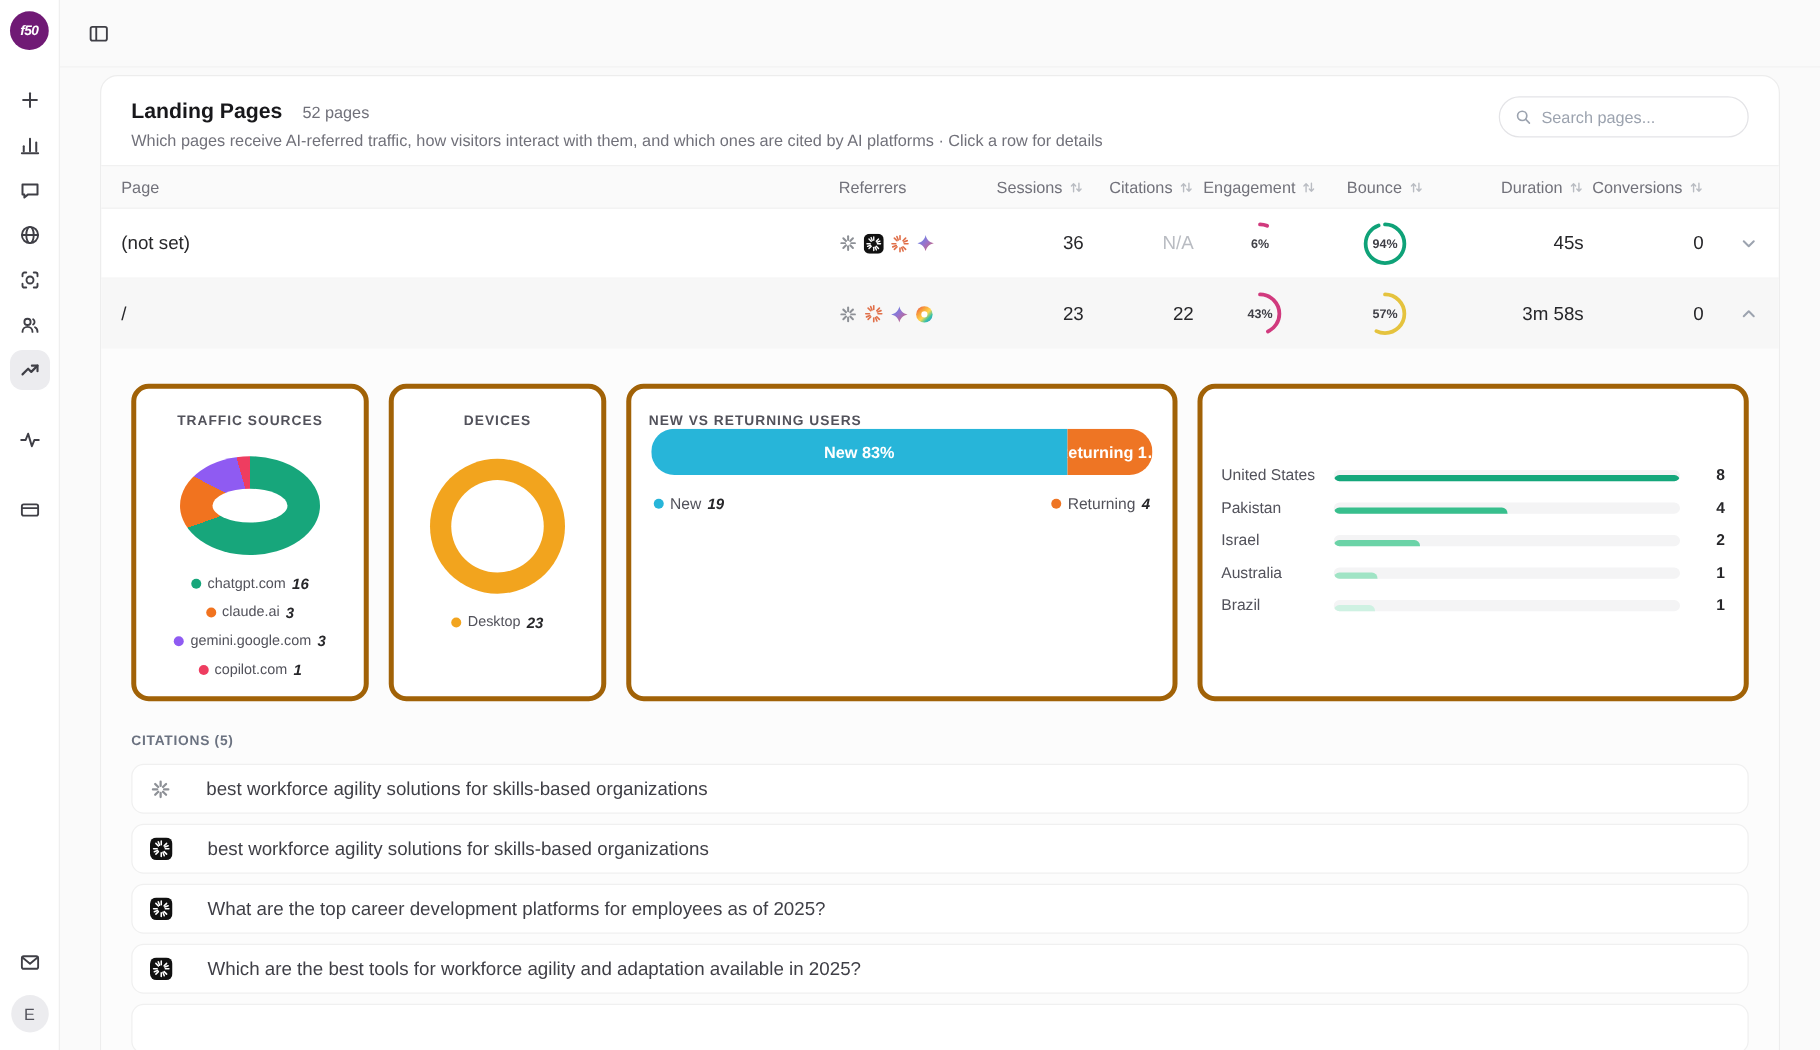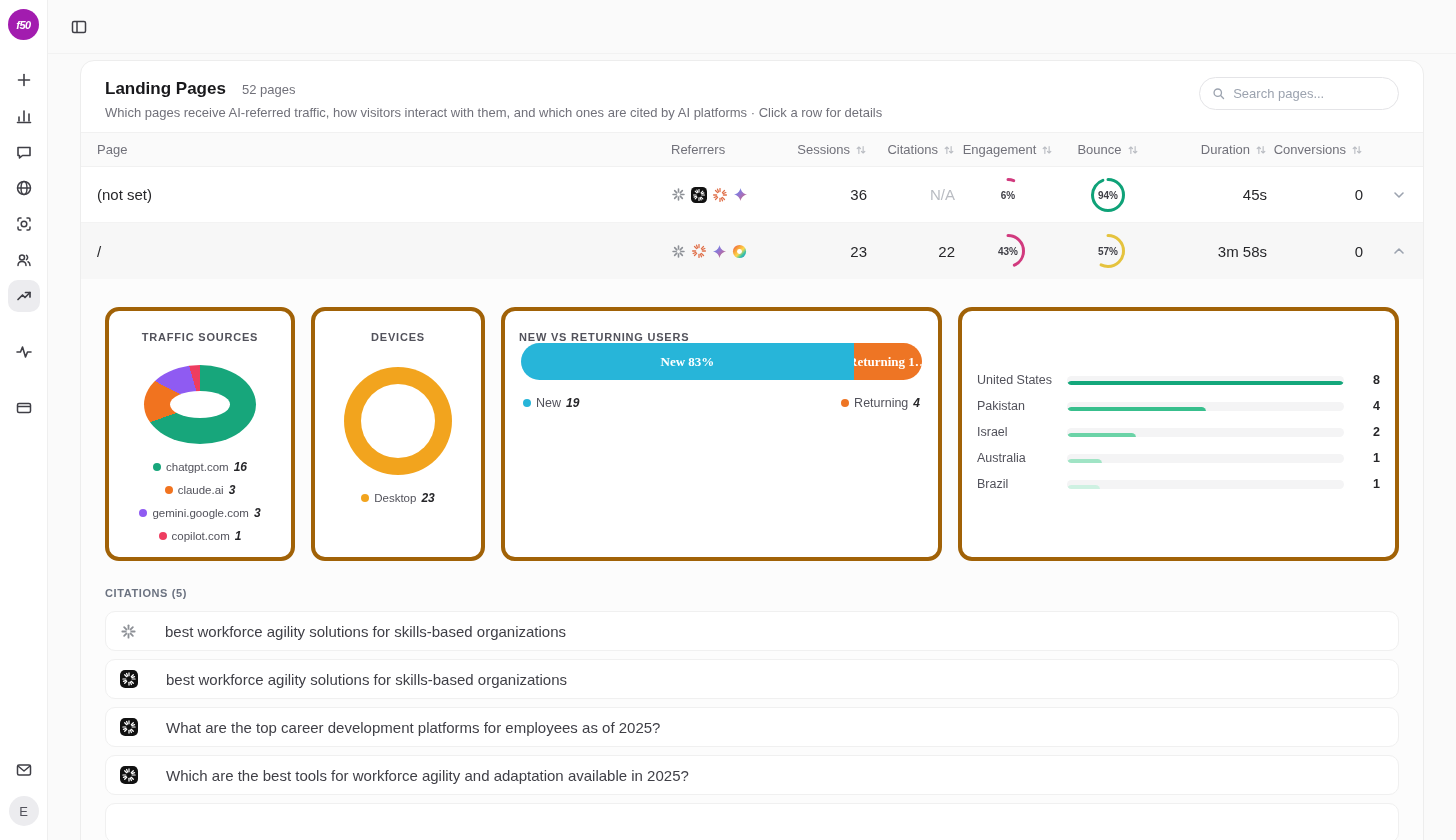--- a/index.html
+++ b/index.html
@@ -3,21 +3,21 @@
 <meta charset="utf-8">
 <style>
   * { margin:0; padding:0; box-sizing:border-box; }
   html,body { width:1456px; height:840px; overflow:hidden; background:#fafafa;
     font-family:"Liberation Sans", sans-serif; color:#27272a; }
   .app { display:flex; width:100%; height:100%; }
 
   
   .sidebar { width:48px; background:#fff; border-right:1px solid #efefef;
     display:flex; flex-direction:column; align-items:center; padding:9px 0 14px; flex-shrink:0; }
-  .logo { width:31px; height:31px; border-radius:50%; background:#a21caf; color:#fff;
+  .logo { width:31px; height:31px; border-radius:50%; background:#701a75; color:#fff;
     display:flex; align-items:center; justify-content:center; font-size:11px; font-weight:bold;
     font-style:italic; letter-spacing:-0.5px; margin-bottom:24px; }
   .nav { display:flex; flex-direction:column; gap:4px; align-items:center; }
   .nav-btn { width:32px; height:32px; border-radius:10px; display:flex; align-items:center;
     justify-content:center; cursor:pointer; }
   .nav-btn.active { background:#ececef; }
   .nav-btn svg { stroke:#3f3f46; }
   .gap-lg { margin-top:20px; }
   .side-bottom { margin-top:auto; display:flex; flex-direction:column; gap:10px; align-items:center; }
   .avatar { width:30px; height:30px; border-radius:50%; background:#ececef; color:#52525b;
@@ -79,21 +79,21 @@
   .donut.traffic::after { inset:26px; }
   .donut.devices::after { inset:17px; }
 
   .legend { display:flex; flex-wrap:wrap; justify-content:center; column-gap:12px; row-gap:9px;
     margin-top:16px; font-size:11.5px; color:#52525b; max-width:170px; }
   .legend-item { display:flex; align-items:center; gap:5px; white-space:nowrap; }
   .dot { width:8px; height:8px; border-radius:50%; flex-shrink:0; }
   .legend-val { font-weight:bold; color:#27272a; font-size:12px;font-style:italic; }
 
   .stack-wrap { flex:1; display:flex; flex-direction:column; justify-content:center; padding:0 2px; }
-  .stackbar { height:37px; border-radius:19px; overflow:hidden; display:flex; width:100%;font-family:Liberation Serif, serif; }
+  .stackbar { height:37px; border-radius:19px; overflow:hidden; display:flex; width:100%; }
   .seg { height:100%; display:flex; align-items:center; justify-content:center; overflow:hidden; }
   .seg span { color:#fff; font-size:13px; font-weight:bold; white-space:nowrap; }
   .stack-legend { display:flex; justify-content:space-between; margin-top:16px; font-size:12.5px;
     color:#52525b; padding:0 2px; }
   .stack-spacer { flex:1.4; }
 
   .countries { margin-top:42px; display:flex; flex-direction:column; gap:12px; padding:0 1px; }
   .c-row { display:flex; align-items:center; height:14px; }
   .c-label { width:90px; font-size:12.5px; color:#52525b; flex-shrink:0; }
   .c-track { flex:1; height:9px; background:#f4f4f5; border-radius:5px; overflow:hidden; }

